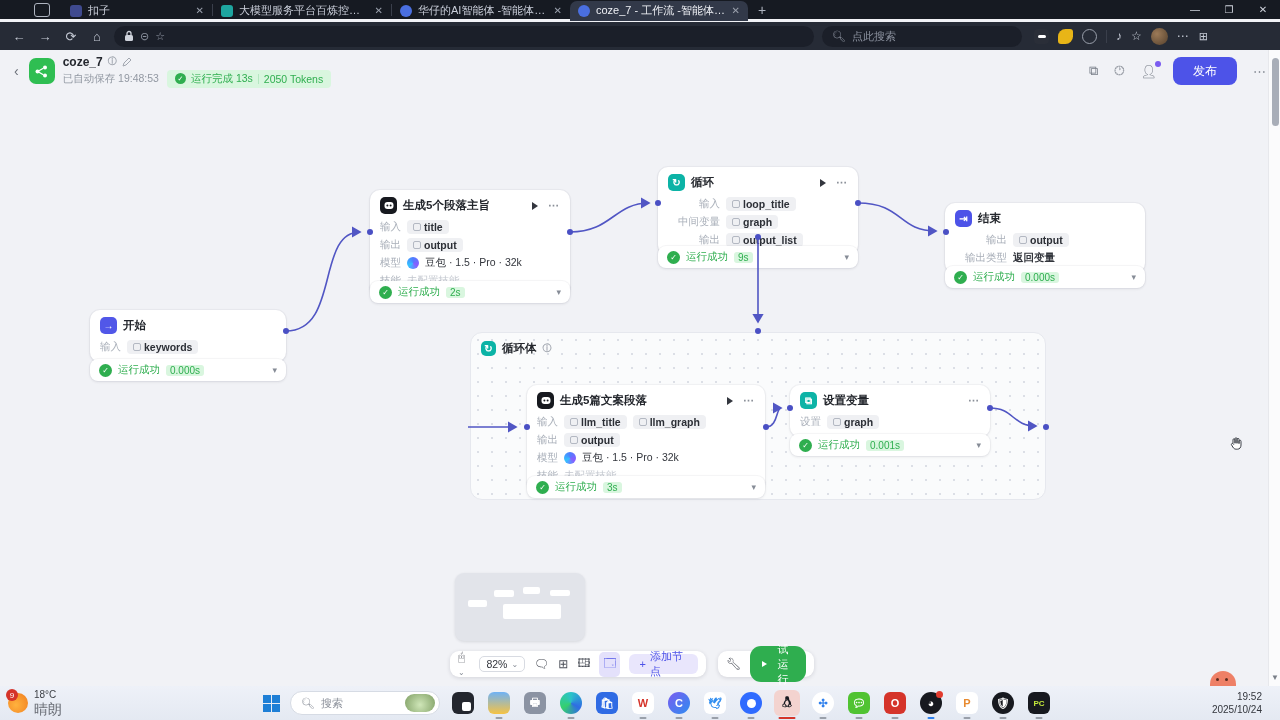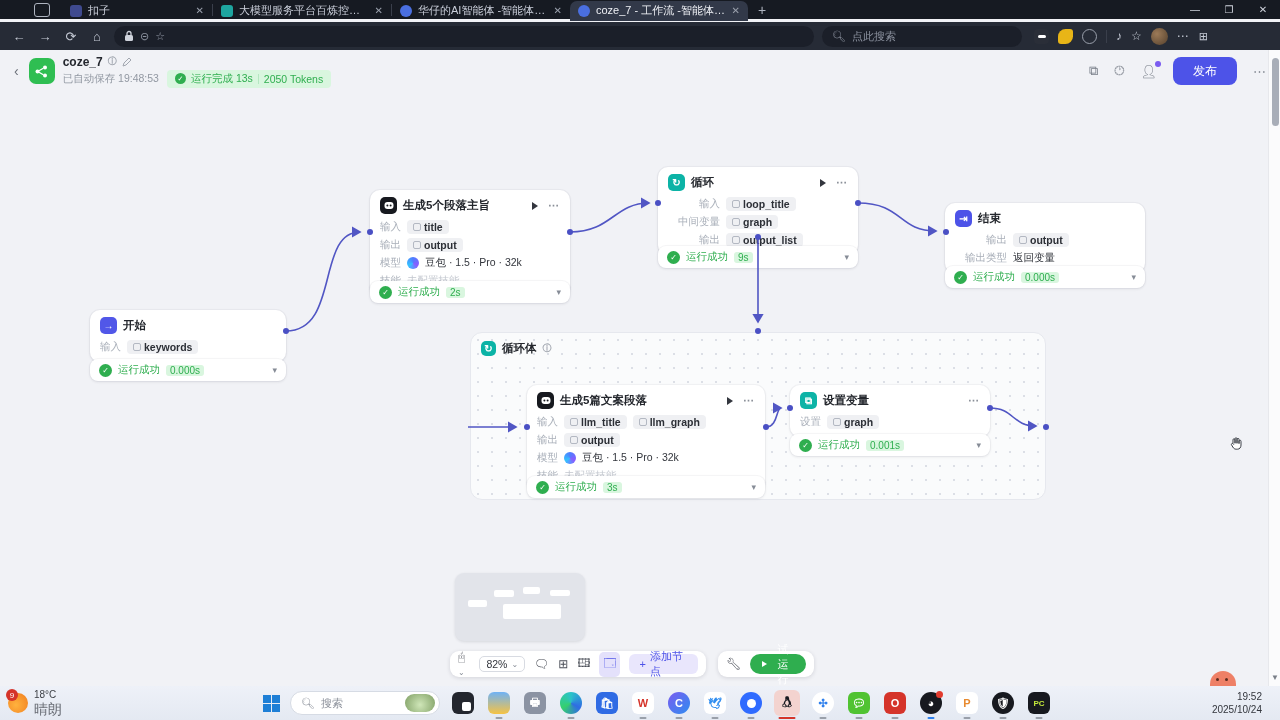--- a/index.html
+++ b/index.html
@@ -52,21 +52,21 @@
   .nicon { width:17px; height:17px; border-radius:5px; display:flex; align-items:center; justify-content:center; color:#fff; font-size:10px; flex:none; }
   .ni-indigo { background:#5157e8; } .ni-black { background:#17191f; } .ni-teal { background:#0cb3a6; } .ni-blue { background:#4d53e8; }
   .ntools { margin-left:auto; display:flex; align-items:center; gap:10px; color:#4b4f58; }
   .play { width:0; height:0; border-left:6px solid #33363e; border-top:4px solid transparent; border-bottom:4px solid transparent; }
   .dots { color:#8a8f98; font-size:11px; letter-spacing:1px; }
   .nrow { display:flex; align-items:center; gap:6px; margin-top:4px; font-size:10.5px; }
   .nlabel { color:#aab0ba; flex:none;font-family:Liberation Serif, serif; }
   .nlabel.w52 { min-width:52px; text-align:right; }
   .tag { display:inline-flex; align-items:center; gap:3px; background:#eff0f3; border-radius:4px; padding:1px 6px; color:#2c2f36; font-weight:bold; font-size:10.5px; }
   .tt { width:8px; height:8px; border:1px solid #b3b8c2; border-radius:2px; display:inline-block; }
-  .plainval { color:#33363d; font-weight:normal; }
+  .plainval { color:#33363d; font-weight:bold; }
   .grayval { color:#c3c7cf; }
   .modeltxt { color:#33363d; }
   .doubao { width:12px; height:12px; border-radius:50%; background:conic-gradient(#4f7dff,#8a5cff,#34c3ff,#4f7dff); display:inline-block; flex:none; }
 
   .statusbar { position:absolute; background:#fff; border-radius:8px; height:22px; display:flex; align-items:center; gap:6px; padding:0 9px; box-shadow:0 1px 3px rgba(25,30,50,.10), 0 0 0 1px rgba(25,30,50,.03); font-size:10.5px; color:#2fae4f; }
   .okdot { width:13px; height:13px; border-radius:50%; background:#2fae4f; display:flex; align-items:center; justify-content:center; color:#fff; font-size:8px; flex:none; }
   .timebadge { background:#d9f6df; color:#2fae4f; border-radius:3px; padding:0 4px; font-size:10px; }
   .sb-chev { margin-left:auto; color:#868c96; font-size:9px; }
 
   .loopbody { position:absolute; left:470px; top:282px; width:576px; height:168px; background:#fafbfc; border:1px solid #e6e8ee; border-radius:12px; background-image:radial-gradient(#dcdfe6 1px, transparent 1px); background-size:14px 14px; }
@@ -77,21 +77,21 @@
   
   .minimap { position:absolute; left:455px; top:523px; width:130px; height:68px; background:#e2e4ea; border-radius:9px; box-shadow:0 1px 3px rgba(25,30,50,.12); }
   .mm { position:absolute; background:#fff; border-radius:2px; }
 
   
   .toolgroup { position:absolute; top:601px; height:26px; background:#fff; border-radius:9px; box-shadow:0 1px 4px rgba(25,30,50,.14); display:flex; align-items:center; gap:9px; padding:0 8px; font-size:11px; color:#4b4f58; }
   .zoombox { display:flex; align-items:center; gap:4px; border:1px solid #d8dbe2; border-radius:5px; padding:1px 6px; font-size:10.5px; color:#33363d; }
   .tbic { font-size:12px; color:#4b4f58; }
   .tbic.active { background:#e4e1fb; color:#4d53e8; border-radius:5px; padding:2px 4px; }
   .addnode { display:flex; align-items:center; gap:4px; background:#e9e6fc; color:#4d53e8; border-radius:6px; height:20px; padding:0 10px; font-size:11px; }
-  .runbtn { display:flex; align-items:center; gap:5px; background:#2fae4f; color:#fff; border-radius:11px; height:20px; padding:0 12px; font-size:11px; border:none; }
+  .runbtn { display:flex; align-items:center; gap:5px; background:#2fae4f; color:#fff; border-radius:11px; height:36px; padding:0 12px; font-size:11px; border:none; }
   .runbtn .tri { width:0; height:0; border-left:5px solid #fff; border-top:3.5px solid transparent; border-bottom:3.5px solid transparent; }
 
   
   .pscroll { position:absolute; right:0; top:0; width:12px; height:636px; background:#fbfbfc; border-left:1px solid #e7e8ec; }
   .pthumb { position:absolute; left:2.5px; top:8px; width:7px; height:68px; background:#a9aeb8; border-radius:4px; }
   .parrow { position:absolute; left:2px; bottom:4px; color:#7a7f88; font-size:8px; }
   .mascot { position:absolute; left:1210px; bottom:0; width:26px; height:15px; background:#ee8066; border-radius:13px 13px 0 0; }
   .mascot:before, .mascot:after { content:""; position:absolute; top:7px; width:3px; height:3px; border-radius:50%; background:#5c2c20; }
   .mascot:before { left:6px; } .mascot:after { left:15px; }
   .handcursor { position:absolute; left:1228px; top:385px; }

